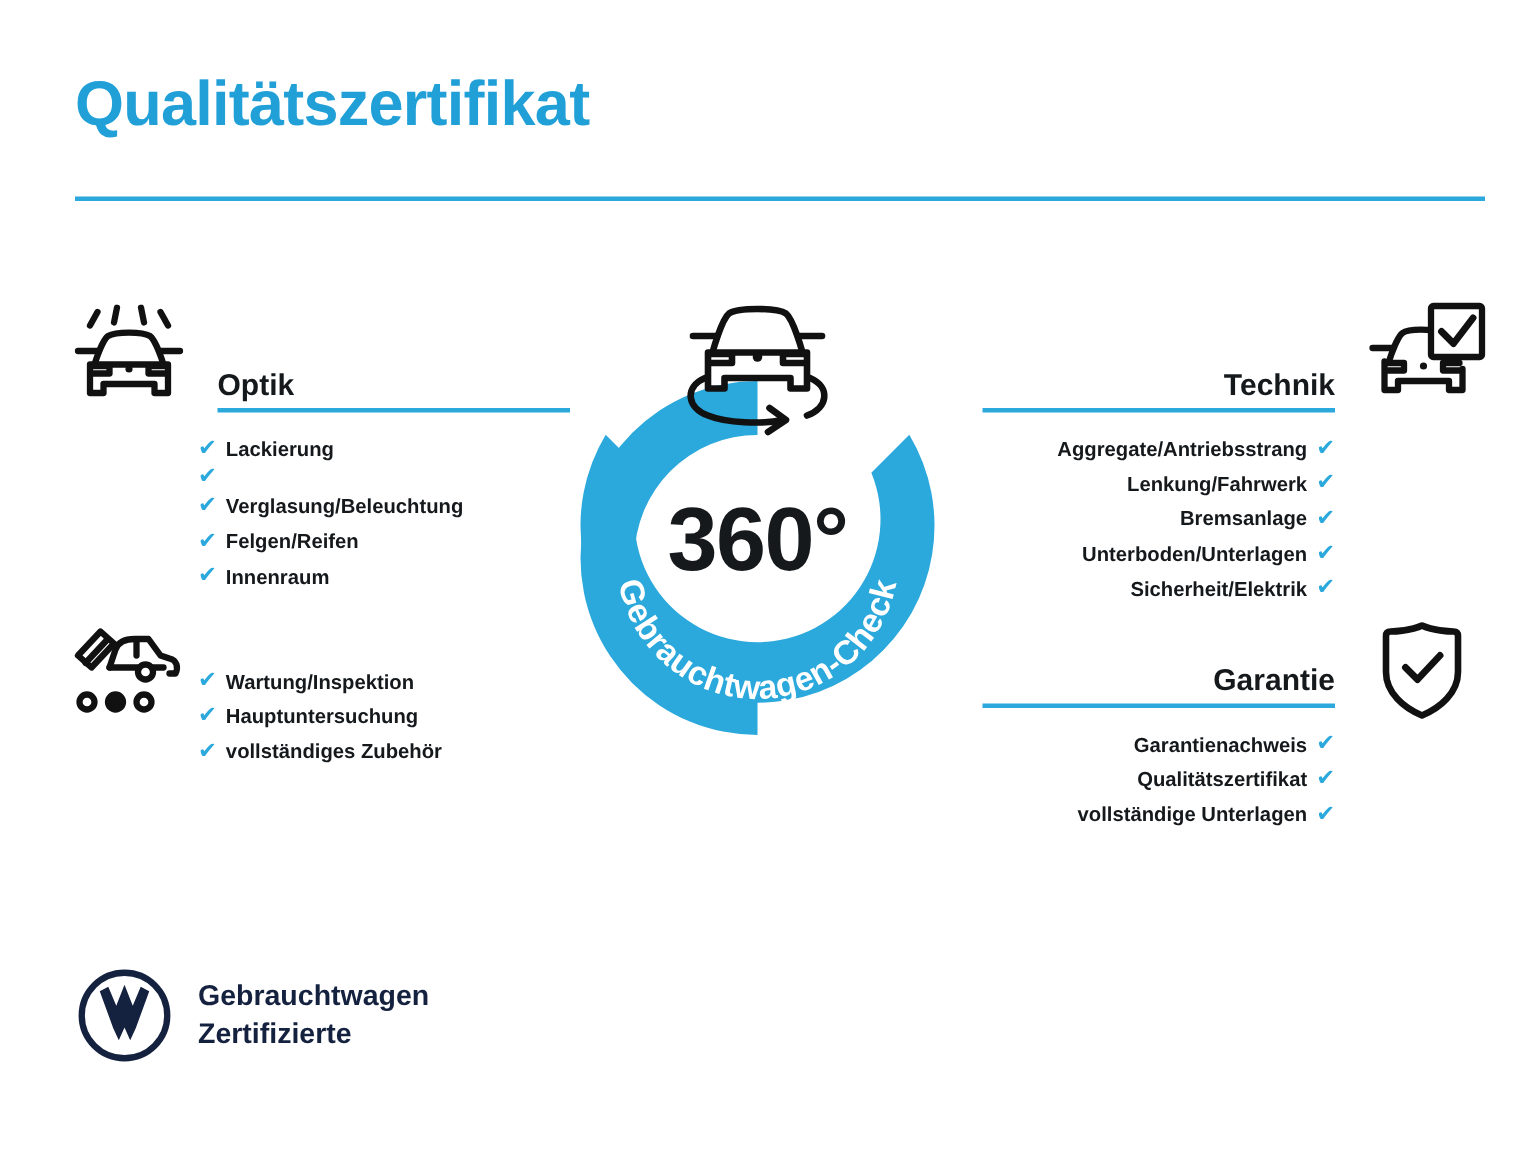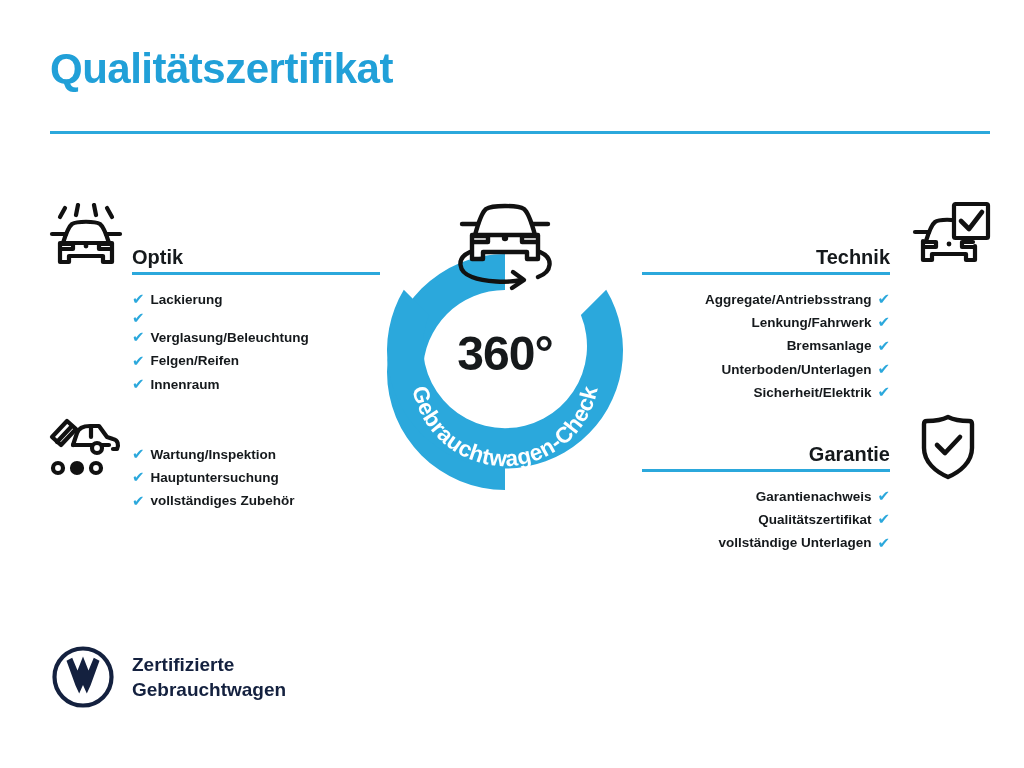--- a/index.html
+++ b/index.html
@@ -45,20 +45,21 @@
     background: #2BA8DC;
   }
 
   
   .section {
     position: absolute;
   }
   .sec-head {
     position: relative;
     height: 42px;
+    margin-left: 13px;
   }
   .sec-title {
     position: absolute;
     bottom: 6px;
     font-size: 20px;
     font-weight: bold;
     color: #15191C;
     white-space: nowrap;
     letter-spacing: 0px;
   }
@@ -122,21 +123,21 @@
     top: 48px;
     width: 266px;
     height: 252px;
   }
   #badge .deg {
     position: absolute;
     left: 0;
     top: 140px;
     width: 266px;
     text-align: center;
-    font-size: 48px;
+    font-size: 60px;
     font-weight: bold;
     color: #16191B;
     letter-spacing: -1px;
     line-height: 1;
   }
   #badge .car360 {
     position: absolute;
     left: 78px;
     top: 0px;
     width: 110px;
@@ -365,18 +366,18 @@
                L38.5 39.5
                L34.8 47.5
                L31 39.0
                L27.2 47.5
                L23.5 39.5
                L14.5 14.8
                L20.2 11.8
                L25.5 24.5 Z" fill="#14213F"></path>
     </svg>
     <div id="vw-text">
+      <div>Gebrauchtwagen</div>
       <div>Zertifizierte</div>
-      <div>Gebrauchtwagen</div>
     </div>
   </div>
 
 </div>
 
 </body></html>

